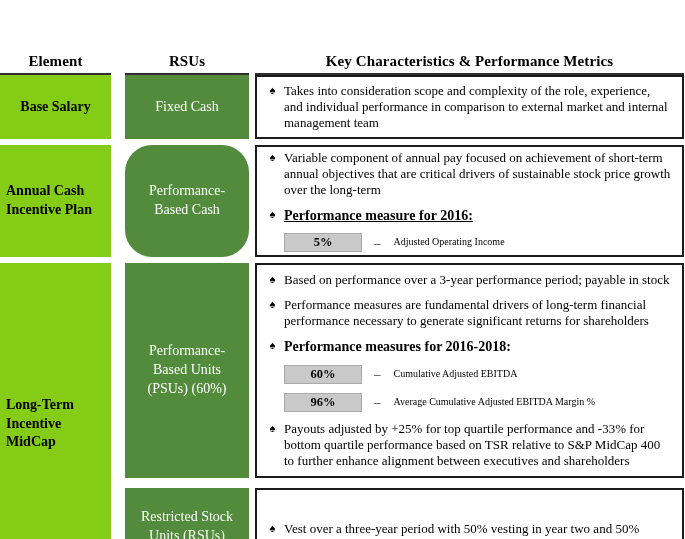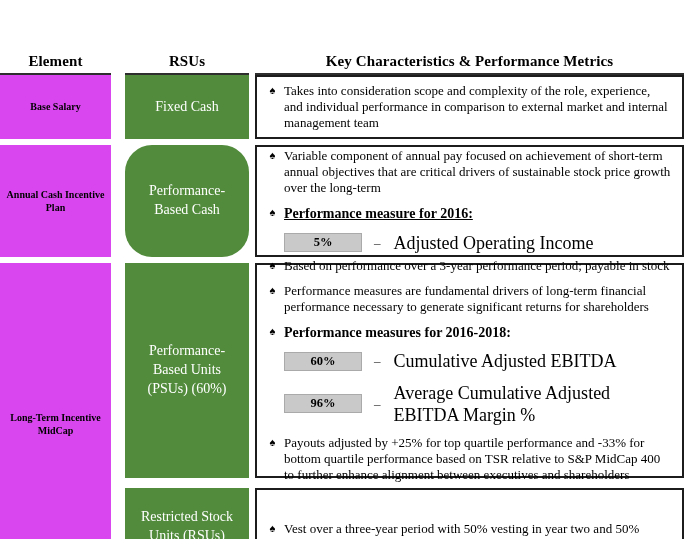--- a/index.html
+++ b/index.html
@@ -26,24 +26,23 @@
     border-bottom:2px solid #2e2e2e;
     padding-bottom:3px;
     letter-spacing:.1px;
   }
   .hdr-element { grid-column:1; grid-row:1; }
   .hdr-form    { grid-column:3; grid-row:1; }
   .hdr-metrics { grid-column:5; grid-row:1; }
 
   
   .cell-element {
-    background:#d946ef;
+    background:#84cc16;
     display:flex; align-items:center; justify-content:center;
-    text-align:center;
-    font-weight:bold; font-size:10px; line-height:1.35;
+    font-weight:bold; font-size:14px; line-height:1.35;
     padding:4px 6px;
   }
   .el-1 { grid-column:1; grid-row:2; }
   .el-2 { grid-column:1; grid-row:4; }
   .el-3 { grid-column:1; grid-row:6 / span 3; }
 
   
   .cell-form {
     background:#518B3B;
     color:#ffffff;
@@ -90,21 +89,21 @@
   }
   .pct-badge {
     flex:0 0 76px;
     background:#C9C9C9;
     border:1px solid #aaaaaa;
     text-align:center;
     font-weight:bold; font-size:12.5px;
     height:17px; line-height:17px;
   }
   .dash { margin:0 13px 0 12px; color:#222; }
-  .measure-desc { font-size:18px; }
+  .measure-desc { font-size:10px; }
 </style>
 </head>
 <body>
 
 <div class="comp-table">
 
   <div class="hdr hdr-element">Element</div>
   <div class="hdr hdr-form">RSUs</div>
   <div class="hdr hdr-metrics">Key Characteristics &amp; Performance Metrics</div>
 

